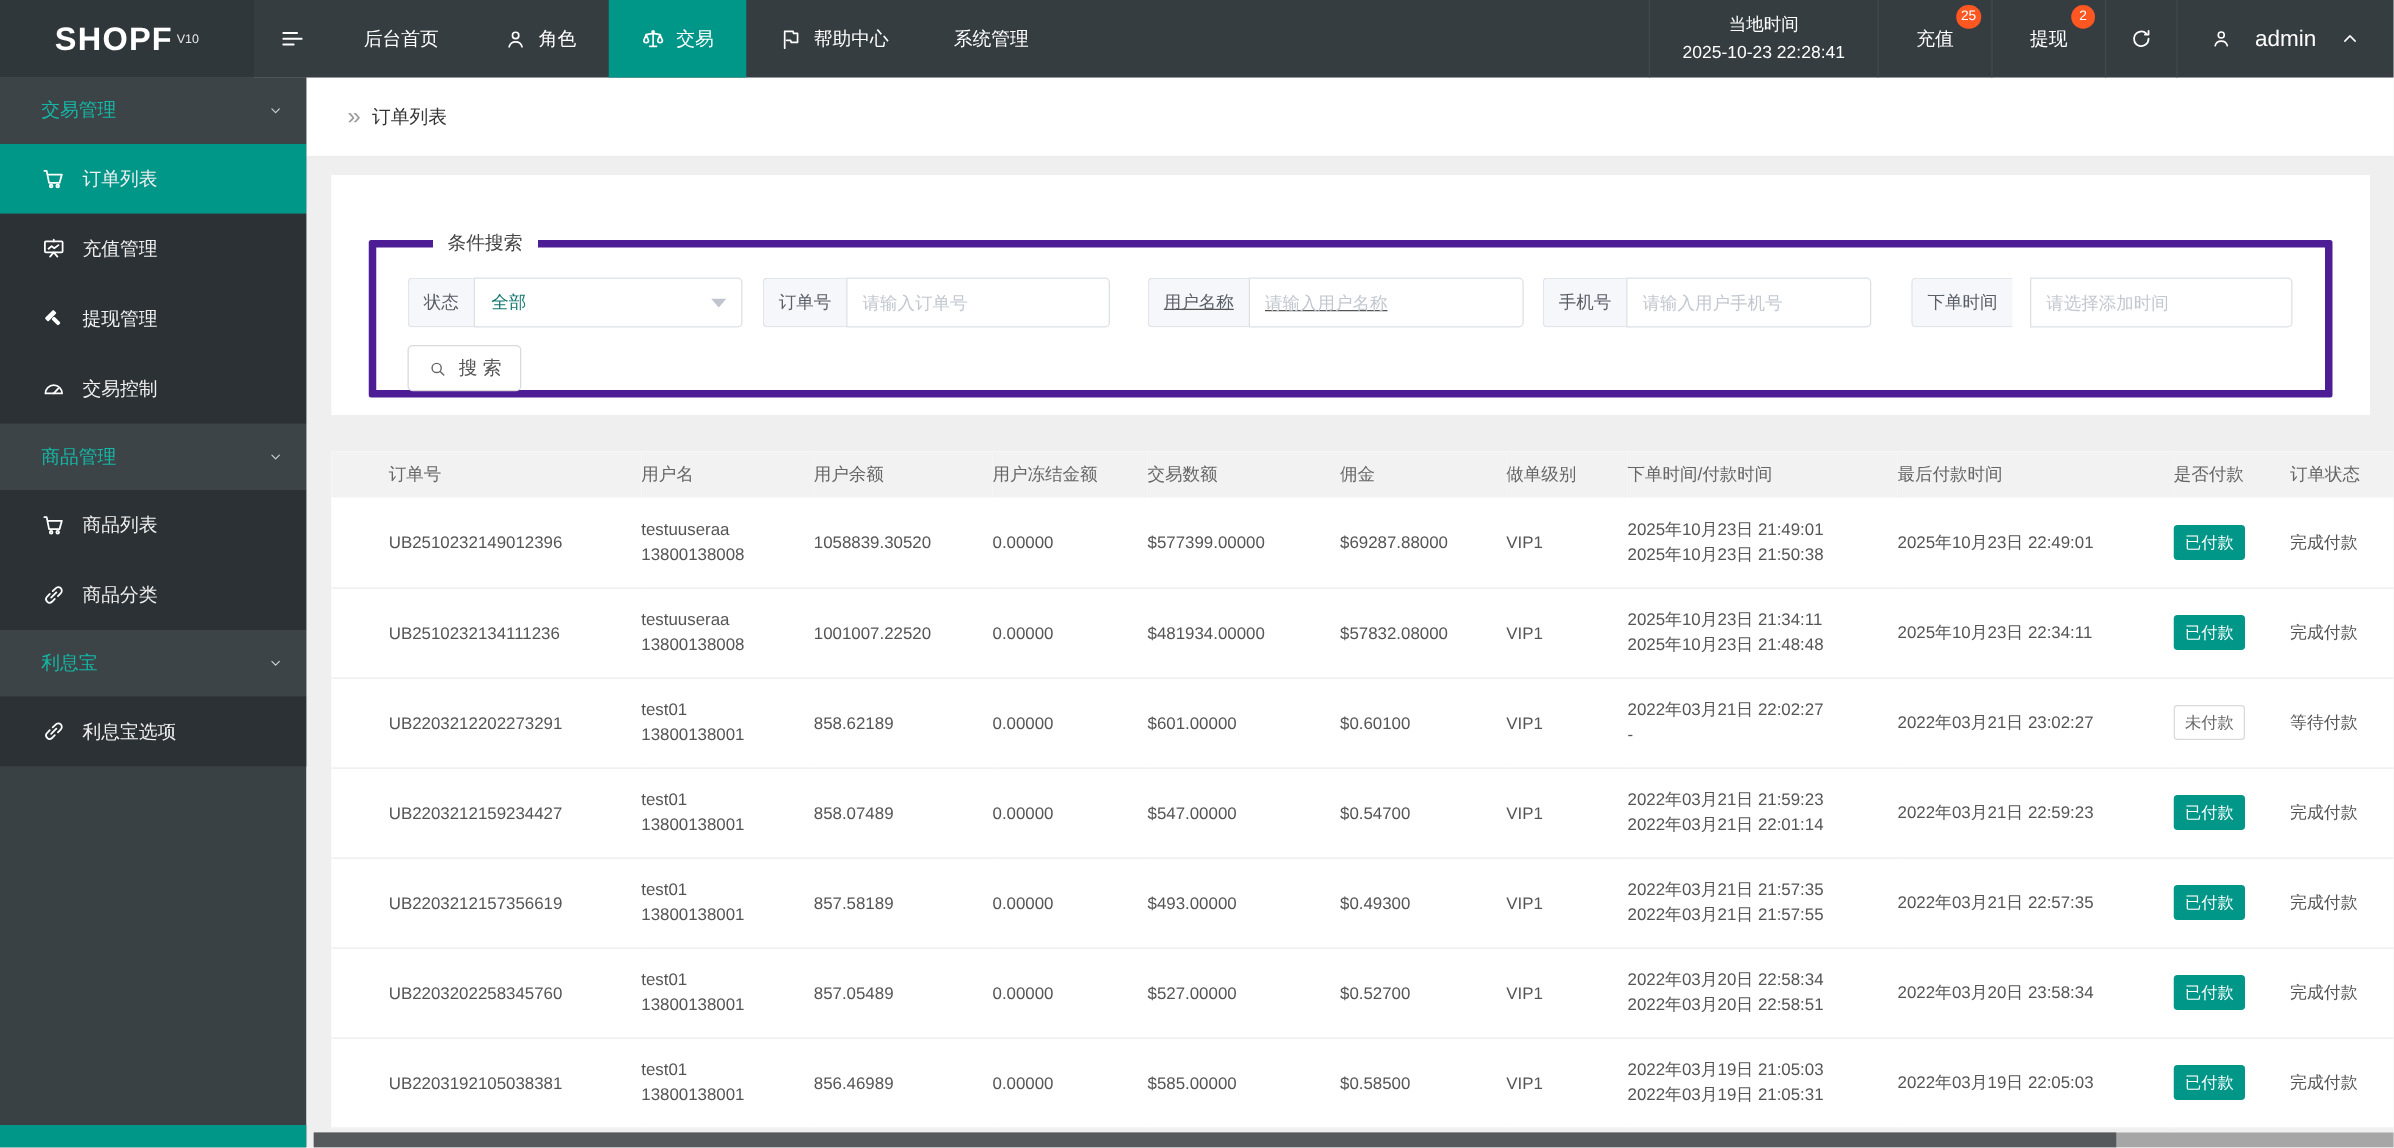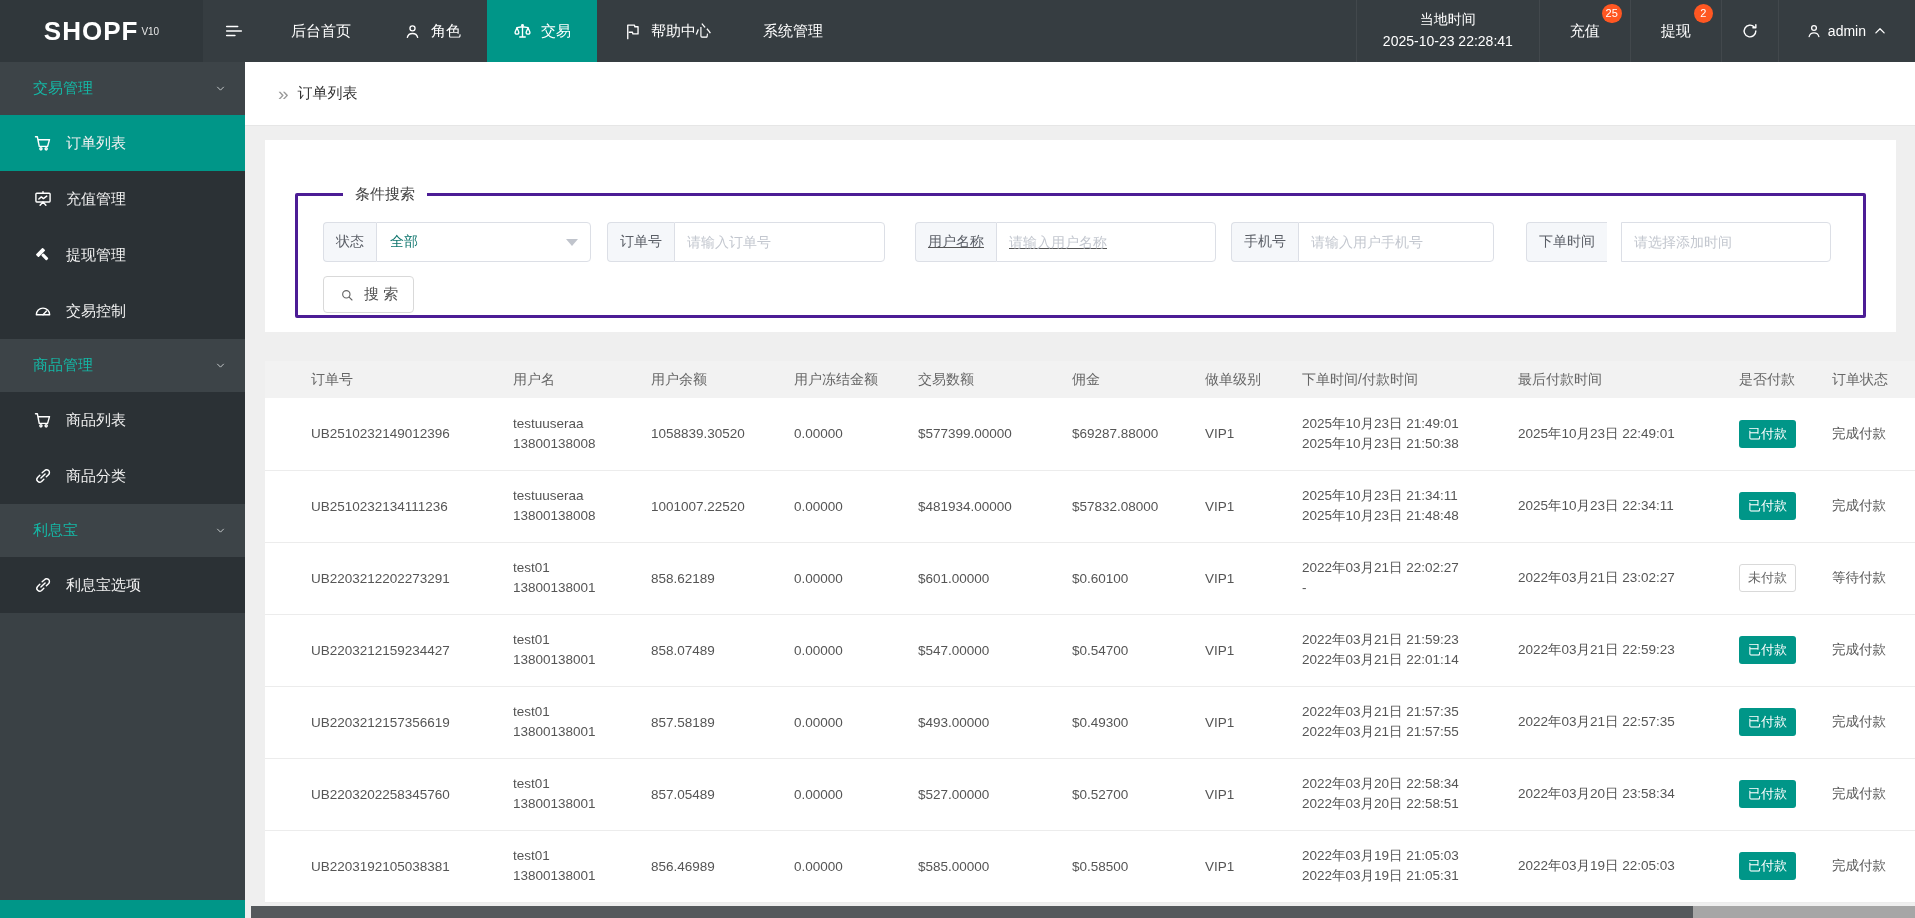--- a/index.html
+++ b/index.html
@@ -19,41 +19,41 @@
   .top-nav{display:flex;align-items:stretch;}
   .nav-item{display:flex;align-items:center;gap:9px;padding:0 26px;font-size:15px;cursor:pointer;white-space:nowrap;}
   .nav-item.active{background:var(--accent);}
   .nav-item .icon{width:19px;height:19px;}
   .topbar-right{margin-left:auto;display:flex;align-items:stretch;}
   .time-block{display:flex;flex-direction:column;align-items:center;justify-content:center;padding:0 26px;border-left:1px solid #42484c;border-right:1px solid #42484c;font-size:14px;line-height:1.55;}
   .tb-btn{position:relative;display:flex;align-items:center;padding:0 30px;font-size:15px;cursor:pointer;border-right:1px solid #42484c;}
   .tb-badge{position:absolute;top:4px;right:8px;background:var(--badge);color:#fff;font-size:11px;min-width:19px;height:19px;line-height:19px;border-radius:10px;text-align:center;padding:0 4px;}
   .refresh-block{display:flex;align-items:center;justify-content:center;width:57px;border-right:1px solid #42484c;cursor:pointer;}
   .refresh-block .icon{width:20px;height:20px;}
-  .admin-block{display:flex;align-items:center;gap:5px;padding:0 26px;font-size:14px;cursor:pointer;}
+  .admin-block{display:flex;align-items:center;gap:18px;padding:0 26px;font-size:18px;cursor:pointer;}
   .admin-block .icon{width:18px;height:18px;}
   .chev{width:13px;height:13px;}
 
   
   .sidebar{position:absolute;top:62px;left:0;width:245px;height:856px;background:#3a4145;z-index:10;}
   .menu-section{height:53px;display:flex;align-items:center;padding:0 18px 0 33px;font-size:15px;color:#14b8a6;background:#3d4448;cursor:pointer;position:relative;}
   .menu-section .chev{position:absolute;right:18px;color:#cfd3d5;}
   .menu-item{height:56px;display:flex;align-items:center;gap:13px;padding-left:33px;font-size:15px;color:#f0f0f0;background:#2b3135;cursor:pointer;}
   .menu-item .icon{width:20px;height:20px;color:#fff;}
   .menu-item.active{background:var(--accent);}
   .sidebar-strip{position:absolute;left:0;bottom:0;width:245px;height:18px;background:var(--accent);}
 
   
   .main{position:absolute;top:62px;left:245px;width:1670px;height:856px;background:#efefef;}
   .breadcrumb{height:64px;background:#fff;display:flex;align-items:center;gap:9px;padding-left:33px;border-bottom:1px solid #e6e6e6;}
   .bc-mark{color:#9a9a9a;font-size:19px;line-height:1;}
   .bc-title{font-size:15px;color:#333;}
 
   .search-card{margin:14px 19px 0 20px;height:192px;background:#fff;padding:45px 30px 14px 30px;}
-  fieldset.cond{border:3px solid #4c1d95;border-radius:2px;margin:0;padding:18px 10px 14px 25px;height:133px;}
+  fieldset.cond{border:6px solid #4c1d95;border-radius:2px;margin:0;padding:18px 10px 14px 25px;height:133px;}
   fieldset.cond legend{font-size:15px;color:#444;padding:0 12px;margin-left:20px;}
   .filters{display:flex;align-items:center;}
   .filter-group{display:flex;height:40px;}
   .fl-label{display:flex;align-items:center;padding:0 12px;background:#f5f7fa;border:1px solid #dcdfe6;border-right:none;border-radius:4px 0 0 4px;font-size:14px;color:#5a5e66;white-space:nowrap;}
   .fl-input{border:1px solid #dcdfe6;border-radius:0 4px 4px 0;padding:0 12px;font-size:14px;color:#333;background:#fff;outline:none;font-family:inherit;}
   .fl-input::placeholder{color:#c3c7cf;}
   .fl-select{position:relative;display:flex;align-items:center;border:1px solid #dcdfe6;border-radius:0 4px 4px 0;padding:0 30px 0 13px;font-size:14px;color:#0f766e;background:#fff;cursor:pointer;}
   .fl-select .arrow{position:absolute;right:12px;width:0;height:0;border-left:6px solid transparent;border-right:6px solid transparent;border-top:7px solid #c0c4cc;}
   .search-btn{margin-top:14px;display:inline-flex;align-items:center;gap:9px;height:37px;padding:0 15px;background:#fff;border:1px solid #d9d9d9;border-radius:4px;font-size:15px;color:#555;cursor:pointer;font-family:inherit;}
   .search-btn .icon{width:16px;height:16px;color:#666;}

